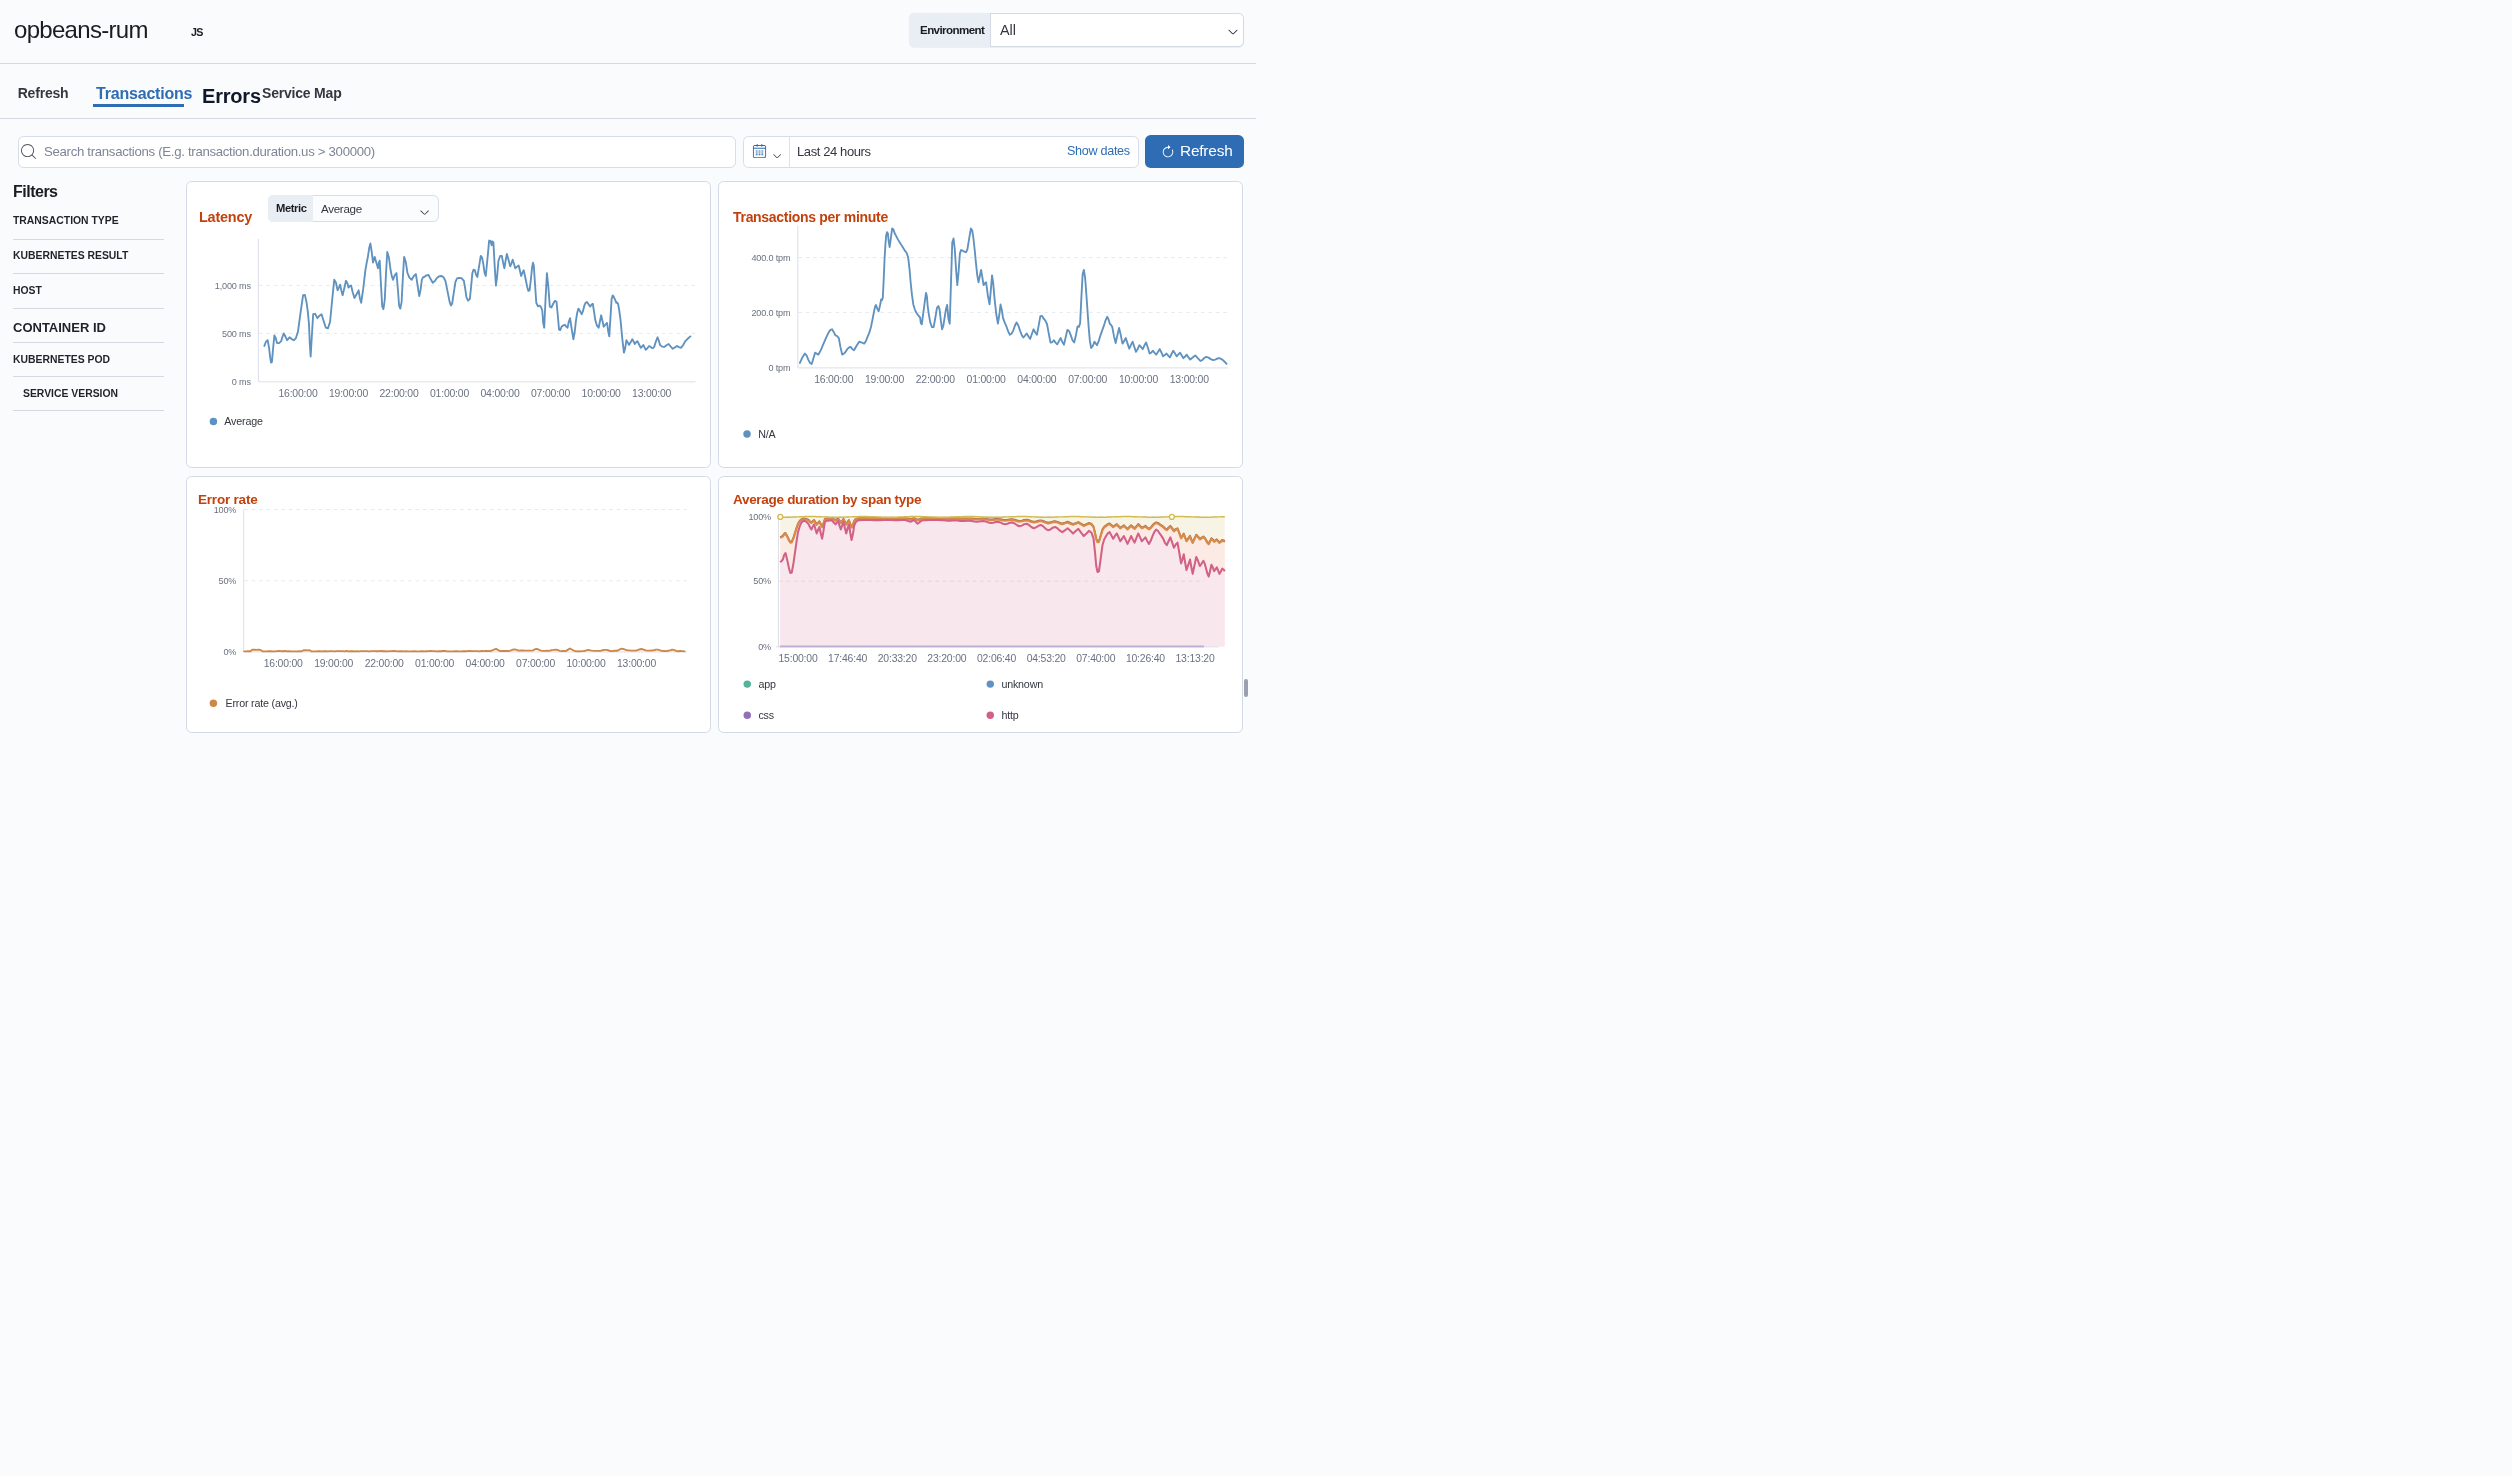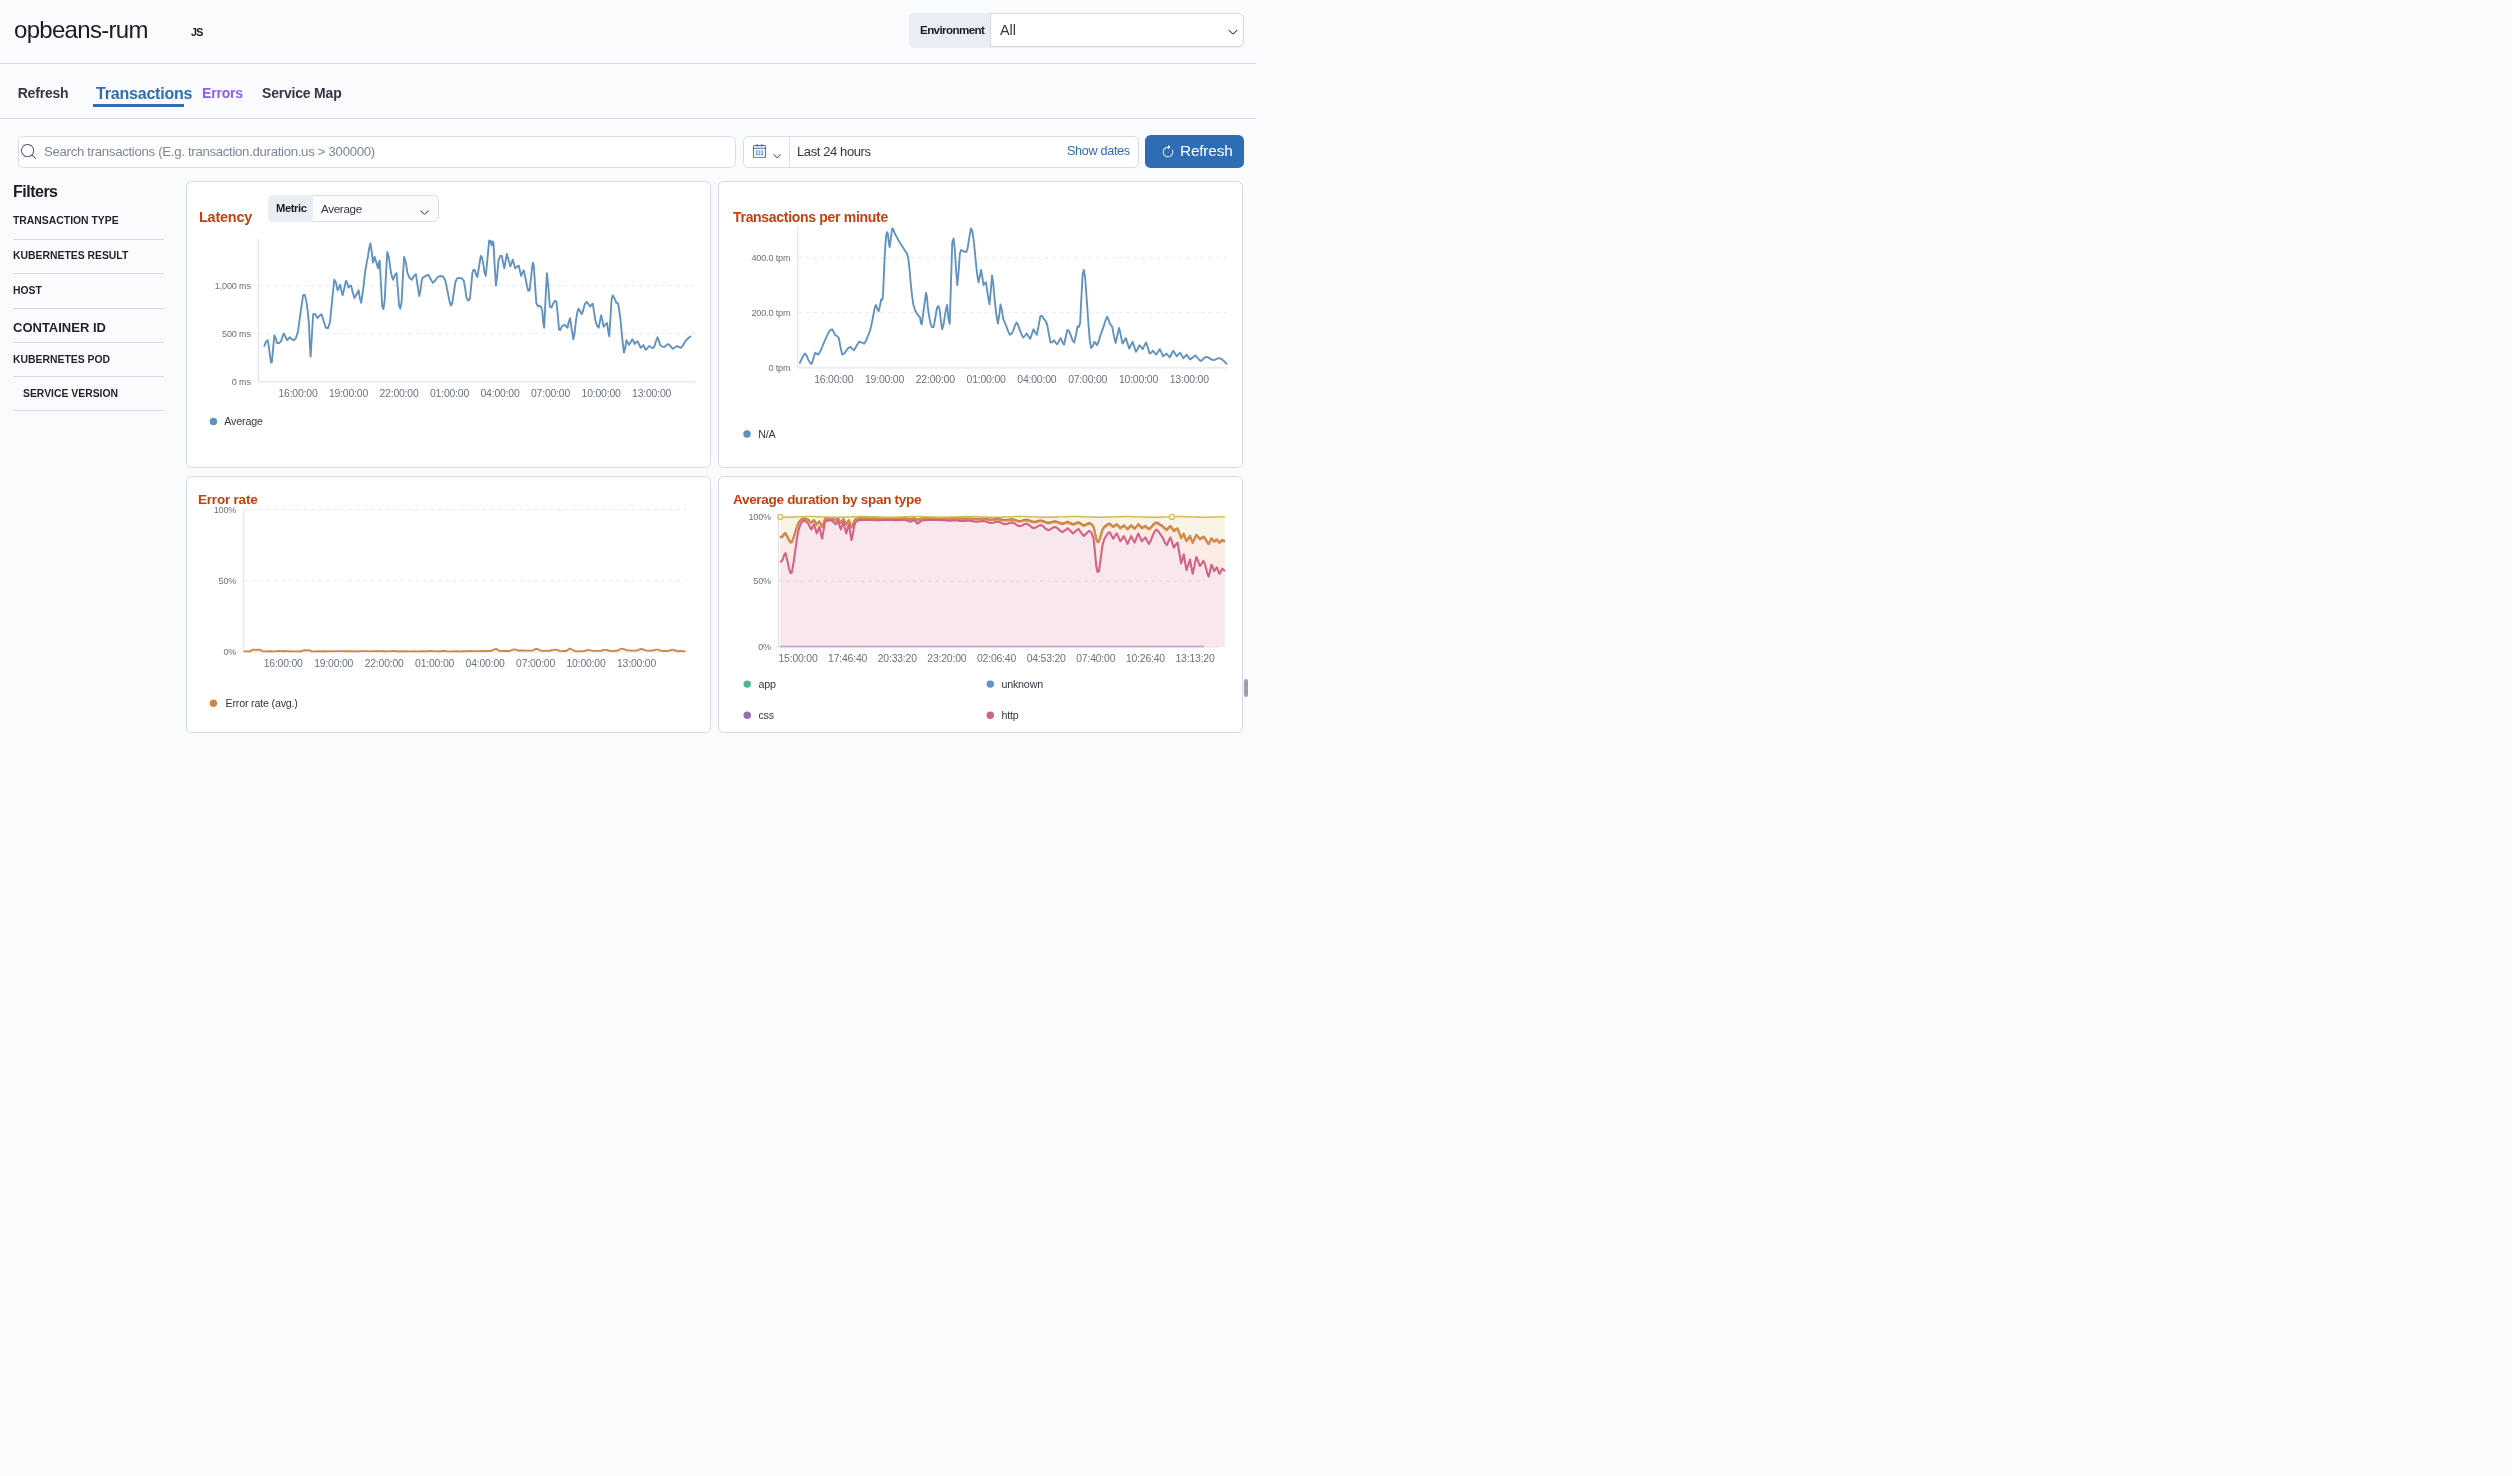--- a/index.html
+++ b/index.html
@@ -18,21 +18,21 @@
 <div class="abs" style="left:909px;top:13px;width:82px;height:34px;background:#e9edf4;border-radius:4.7px 0 0 4.7px;border-right:0.9px solid #d3dae6;"></div>
 <div class="abs" style="left:920px;top:23px;font-size:11.6px;font-weight:700;letter-spacing:-0.6px;color:#1a1c21;">Environment</div>
 <div class="abs" style="left:1000px;top:22.4px;font-size:14.4px;color:#343741;">All</div>
 <div class="abs" style="left:1227px;top:24px;"><svg width="12" height="12" viewBox="0 0 16 16" fill="#343741">
       <path d="M13.069 5.157 8.384 9.768a.546.546 0 0 1-.768 0L2.93 5.158a.552.552 0 0 0-.771 0 .53.53 0 0 0 0 .759l4.684 4.61c.641.631 1.672.63 2.312 0l4.684-4.61a.53.53 0 0 0 0-.76.552.552 0 0 0-.771 0z"></path>
     </svg></div>
 
 <div class="abs" style="left:0;top:64px;width:1256px;height:55px;border-bottom:0.9px solid #d3dae6;"></div>
 <div class="abs" style="left:17.7px;top:85px;font-size:14px;font-weight:700;color:#343741;letter-spacing:-0.2px;">Refresh</div>
 <div class="abs" style="left:96px;top:85px;font-size:16px;font-weight:700;color:#2e6db4;letter-spacing:-0.2px;">Transactions</div>
-<div class="abs" style="left:202px;top:85px;font-size:14px;font-weight:700;color:#8b5cf6;letter-spacing:-0.2px;">Errors</div>
+<div class="abs" style="left:202px;top:85px;font-size:20px;font-weight:700;color:#0f172a;letter-spacing:-0.2px;">Errors</div>
 <div class="abs" style="left:262px;top:85px;font-size:14px;font-weight:700;color:#343741;letter-spacing:-0.2px;">Service Map</div>
 <div class="abs" style="left:93px;top:104px;width:91px;height:2.8px;background:#2e6db4;"></div>
 
 <div class="abs" style="left:17.7px;top:136px;width:718px;height:32px;background:#fff;border:0.9px solid #d6dce8;border-radius:5.6px;"></div>
 <div class="abs" style="left:20.5px;top:144px;"><svg width="15" height="15" viewBox="0 0 16 16" fill="#50545e">
       <path d="m11.271 11.978 3.872 3.873a.502.502 0 0 0 .708 0 .502.502 0 0 0 0-.708l-3.565-3.564c2.38-2.747 2.267-6.923-.342-9.532-2.73-2.73-7.17-2.73-9.898 0-2.728 2.729-2.728 7.17 0 9.899 2.61 2.609 6.785 2.722 9.532.342l-.307-.31zM2.753 11.24c-2.337-2.34-2.337-6.142 0-8.48a5.994 5.994 0 0 1 8.48 0c2.337 2.338 2.337 6.14 0 8.48a5.994 5.994 0 0 1-8.48 0z"></path>
     </svg></div>
 <div class="abs" style="left:44px;top:144px;font-size:13.2px;color:#7d8596;letter-spacing:-0.3px;">Search transactions (E.g. transaction.duration.us &gt; 300000)</div>
 
 <div class="abs" style="left:743px;top:136px;width:396px;height:32px;background:#fff;border:0.9px solid #d6dce8;border-radius:5.6px;"></div>

